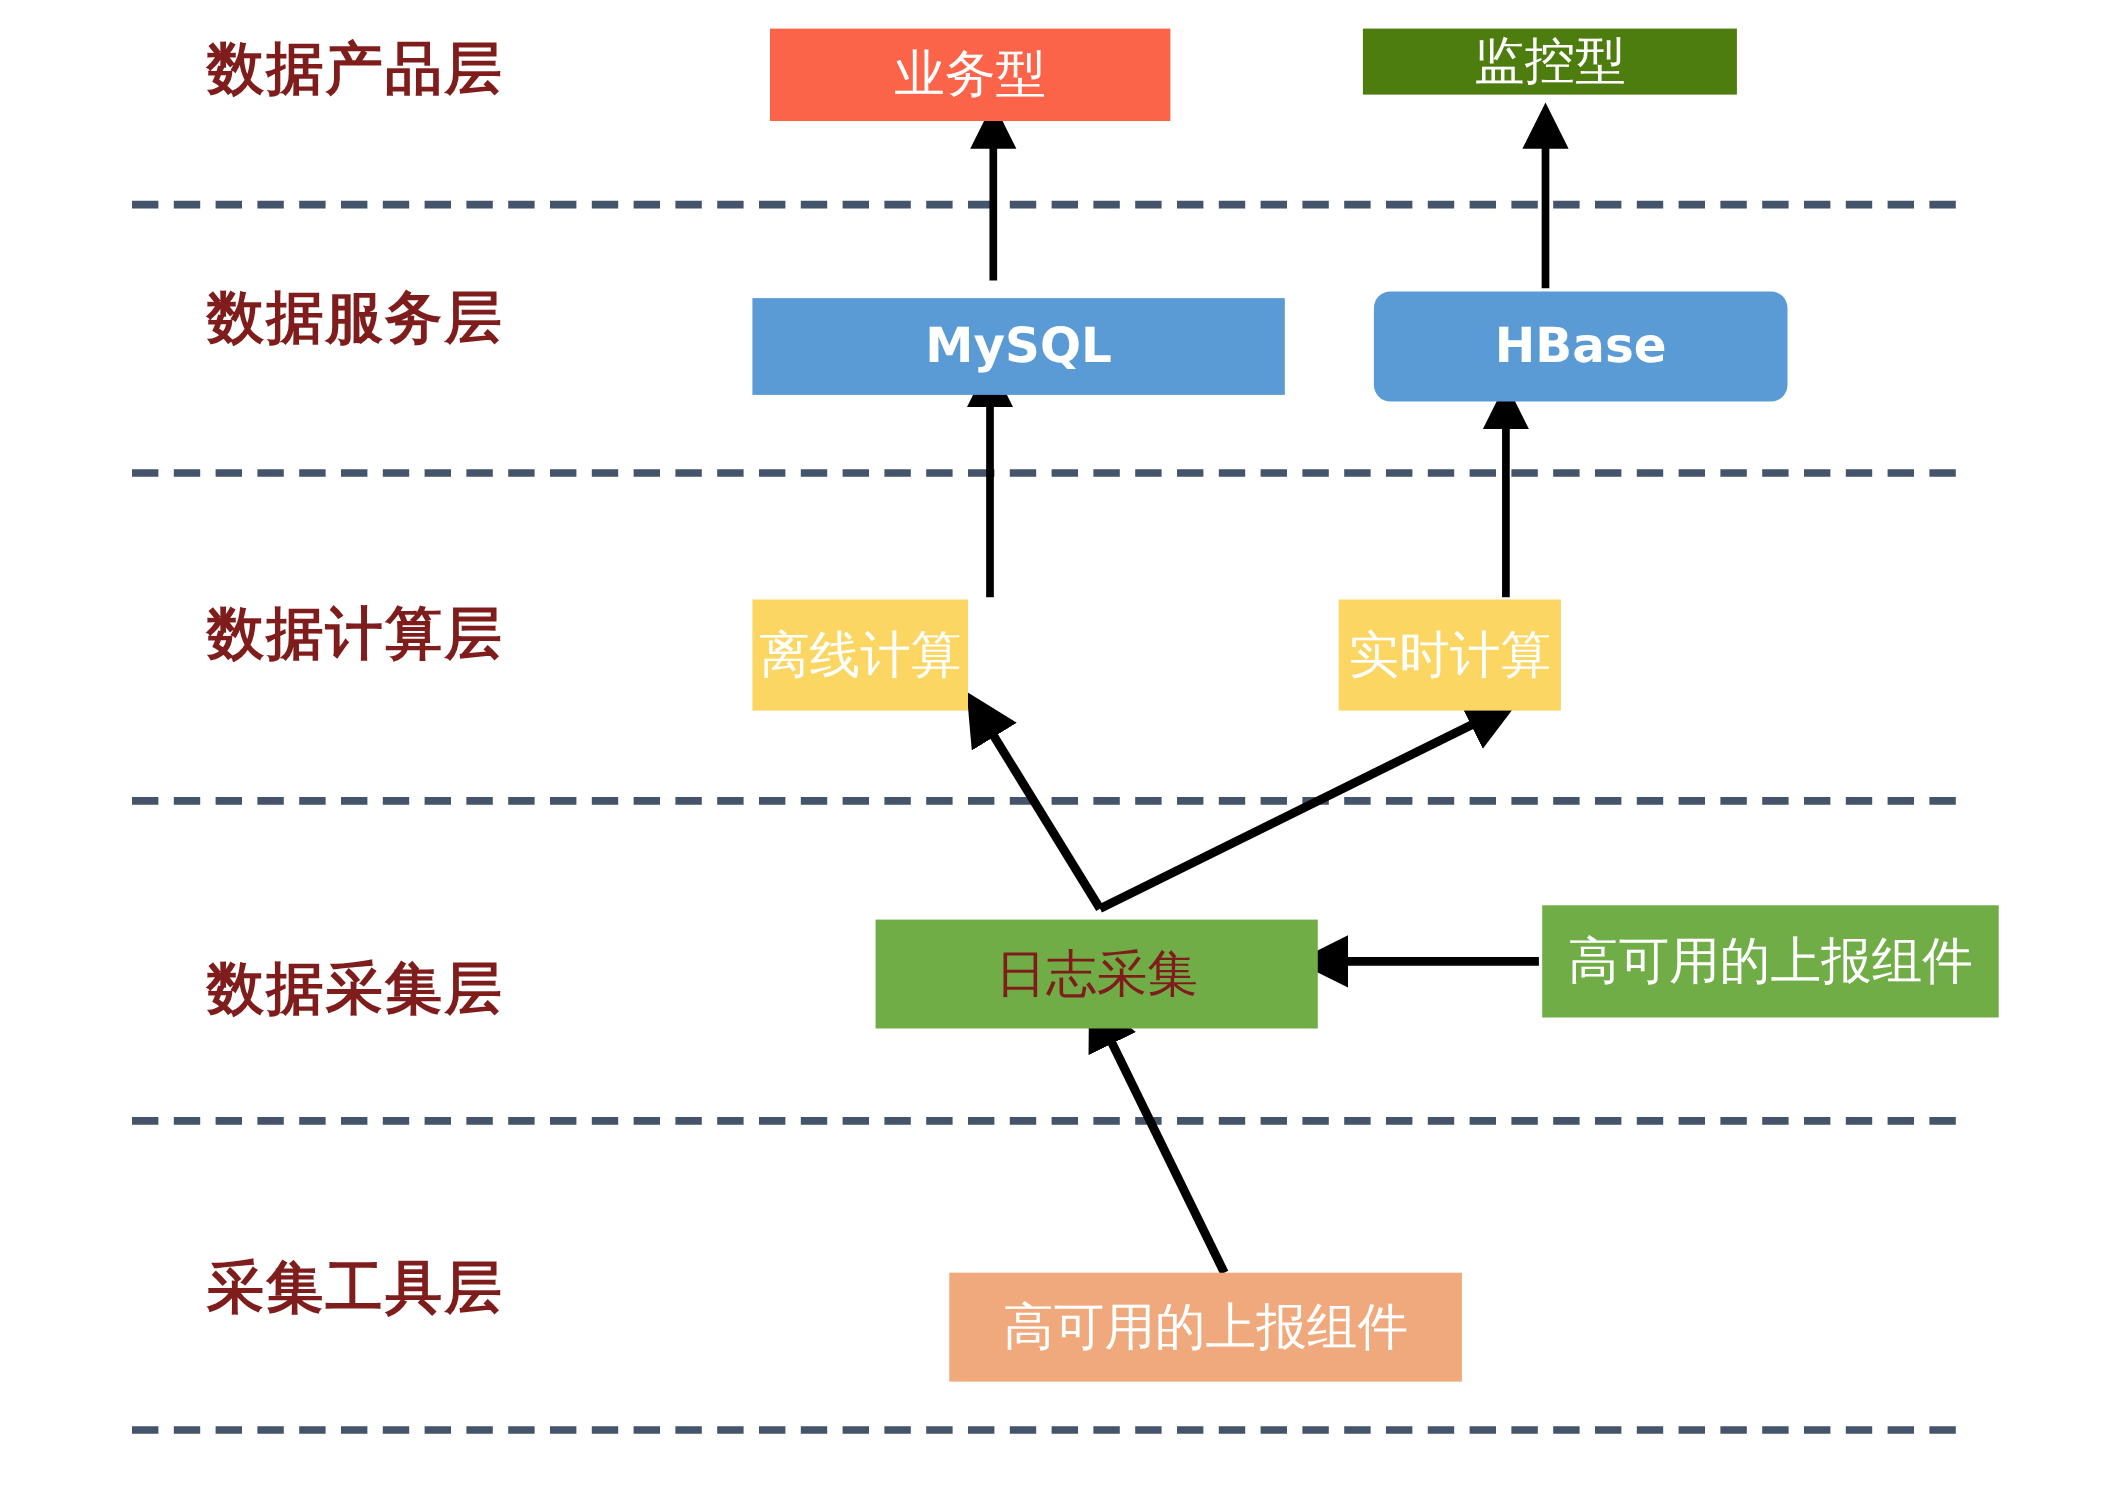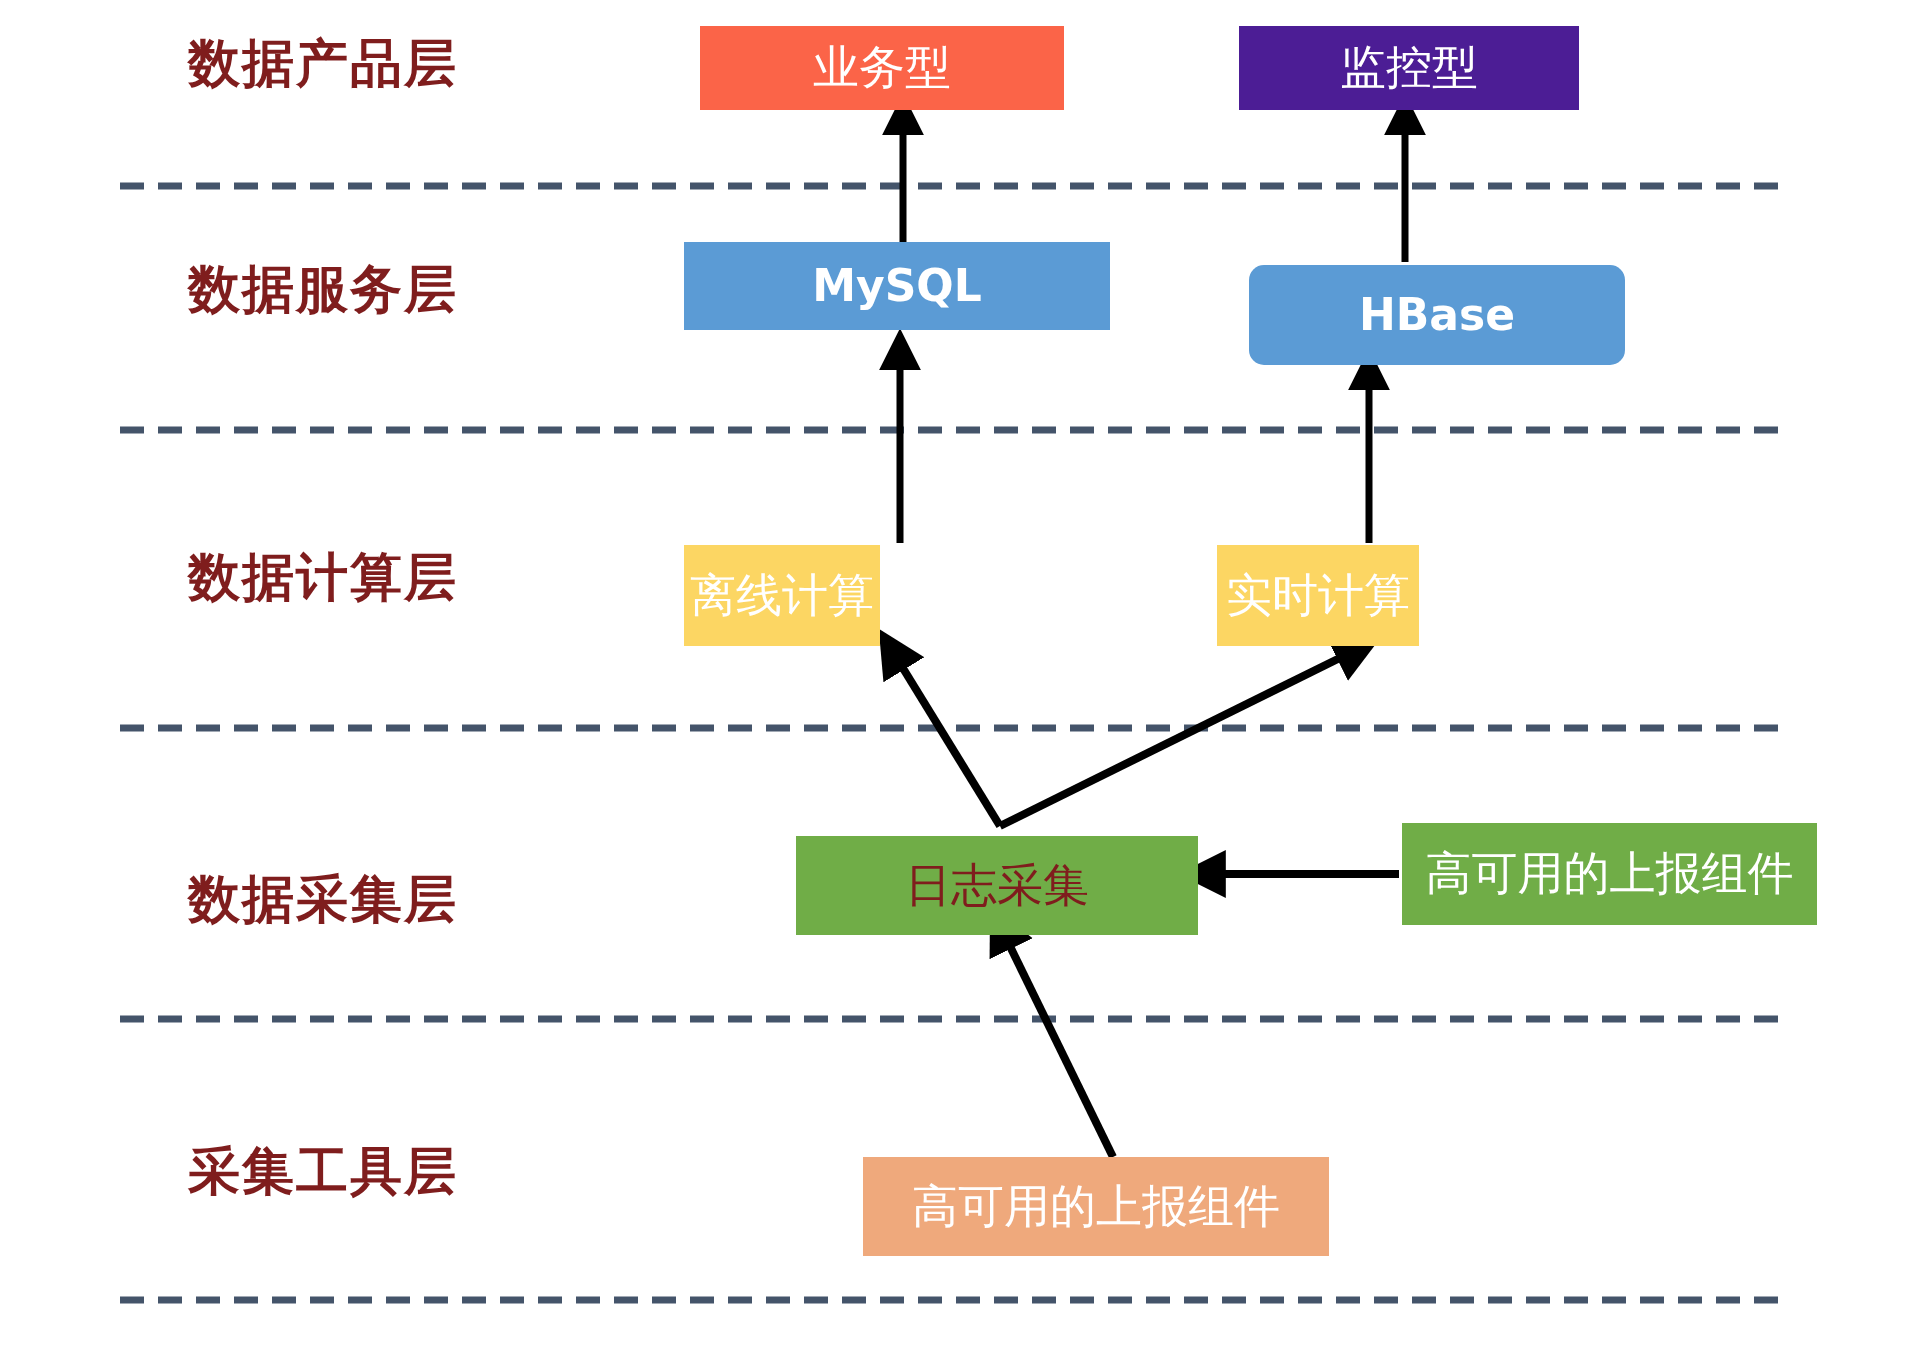--- a/index.html
+++ b/index.html
@@ -76,24 +76,24 @@
       <div class="layer-label" style="left: 188px; top: 38px;">数据产品层</div>
       <div class="layer-label" style="left: 188px; top: 264px;">数据服务层</div>
       <div class="layer-label" style="left: 188px; top: 552px;">数据计算层</div>
       <div class="layer-label" style="left: 188px; top: 874px;">数据采集层</div>
       <div class="layer-label" style="left: 188px; top: 1146px; font-family: Liberation Serif, serif;">采集工具层</div>
     </div>
   <div id="nodes">
       <div class="node cn" style="left: 700px; top: 26px; width: 364px; height: 84px; background: rgb(251, 100, 72); color: rgb(255, 255, 255);">
         <span>业务型</span>
       </div>
-      <div class="node cn" style="left: 1239px; top: 26px; width: 340px; height: 84px; background: #4c1d95; color: rgb(255, 255, 255);">
+      <div class="node cn" style="left: 1239px; top: 26px; width: 340px; height: 60px; background: #4d7c0f; color: rgb(255, 255, 255);">
         <span>监控型</span>
       </div>
-      <div class="node latin" style="left: 684px; top: 242px; width: 426px; height: 88px; background: rgb(91, 155, 213); color: rgb(255, 255, 255);">
+      <div class="node latin" style="left: 684px; top: 271px; width: 484px; height: 88px; background: rgb(91, 155, 213); color: rgb(255, 255, 255);">
         <span>MySQL</span>
       </div>
       <div class="node latin" style="left: 1249px; top: 265px; width: 376px; height: 100px; background: rgb(91, 155, 213); color: rgb(255, 255, 255); border-radius: 15px;">
         <span>HBase</span>
       </div>
       <div class="node cn" style="left: 684px; top: 545px; width: 196px; height: 101px; background: rgb(252, 214, 99); color: rgb(255, 255, 255);">
         <span>离线计算</span>
       </div>
       <div class="node cn" style="left: 1217px; top: 545px; width: 202px; height: 101px; background: rgb(252, 214, 99); color: rgb(255, 255, 255);">
         <span>实时计算</span>

